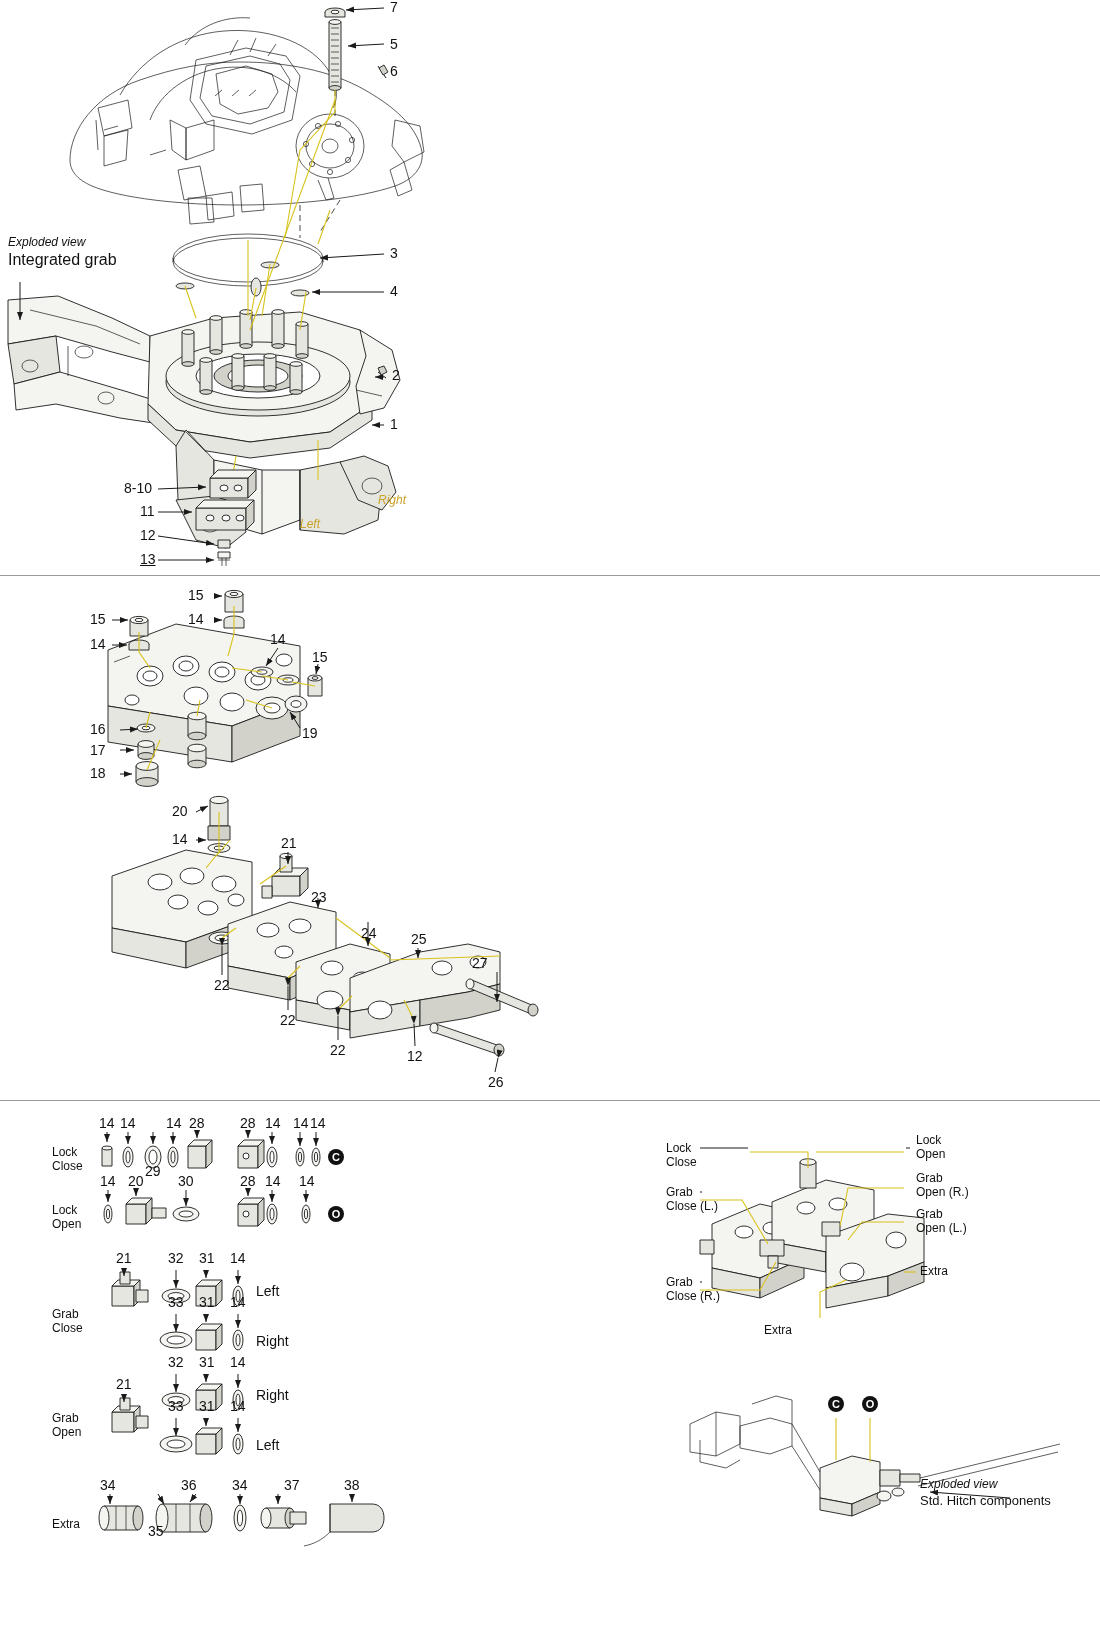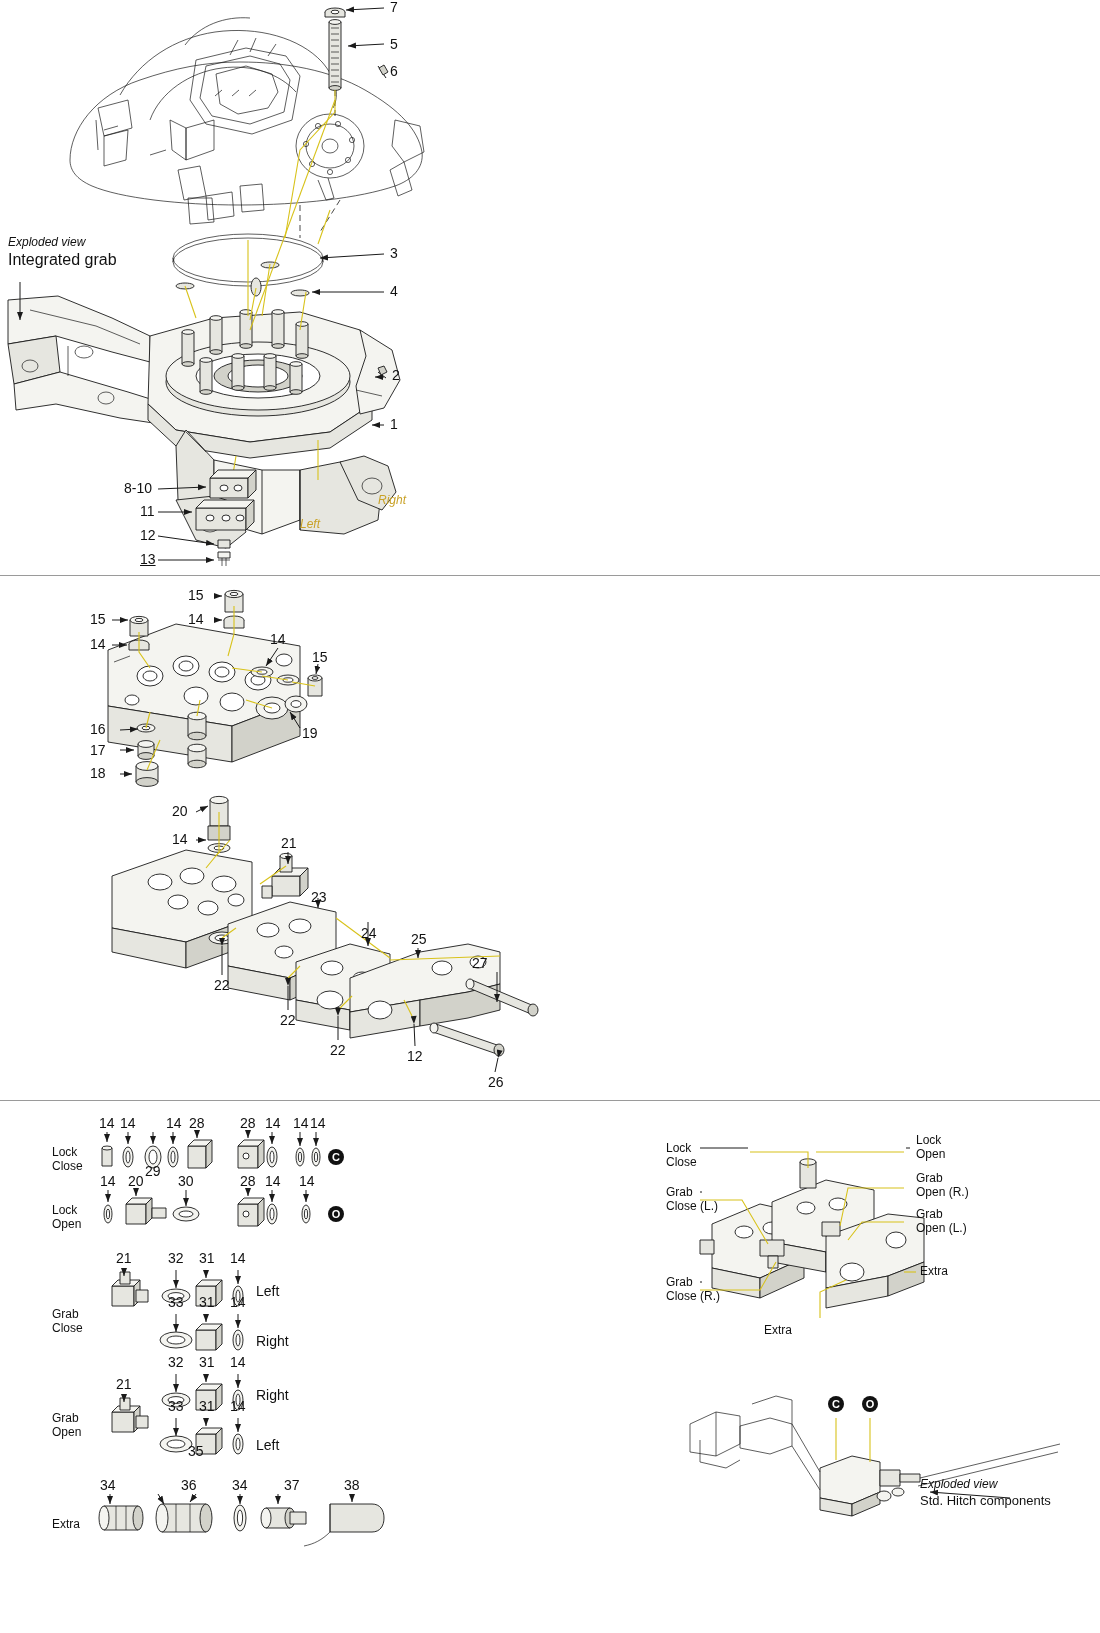--- a/index.html
+++ b/index.html
@@ -720,21 +720,21 @@
   <div class="lbl" style="left:168px;top:1355px;">32</div>
   <div class="lbl" style="left:199px;top:1355px;">31</div>
   <div class="lbl" style="left:230px;top:1355px;">14</div>
   <div class="lbl" style="left:256px;top:1388px;">Right</div>
   <div class="lbl" style="left:168px;top:1399px;">33</div>
   <div class="lbl" style="left:199px;top:1399px;">31</div>
   <div class="lbl" style="left:230px;top:1399px;">14</div>
   <div class="lbl" style="left:256px;top:1438px;">Left</div>
 
   <div class="lbl" style="left:100px;top:1478px;">34</div>
-  <div class="lbl" style="left:148px;top:1444px;margin-left:40px;">35</div>
+  <div class="lbl" style="left:148px;top:1524px;">35</div>
   <div class="lbl" style="left:181px;top:1478px;">36</div>
   <div class="lbl" style="left:232px;top:1478px;">34</div>
   <div class="lbl" style="left:284px;top:1478px;text-align:right;">37</div>
   <div class="lbl" style="left:344px;top:1478px;">38</div>
 
   <div class="grp" style="left:666px;top:1142px;">
     <div>Lock</div>
     <div>Close</div>
   </div>
   <div class="grp" style="left:666px;top:1186px;">

